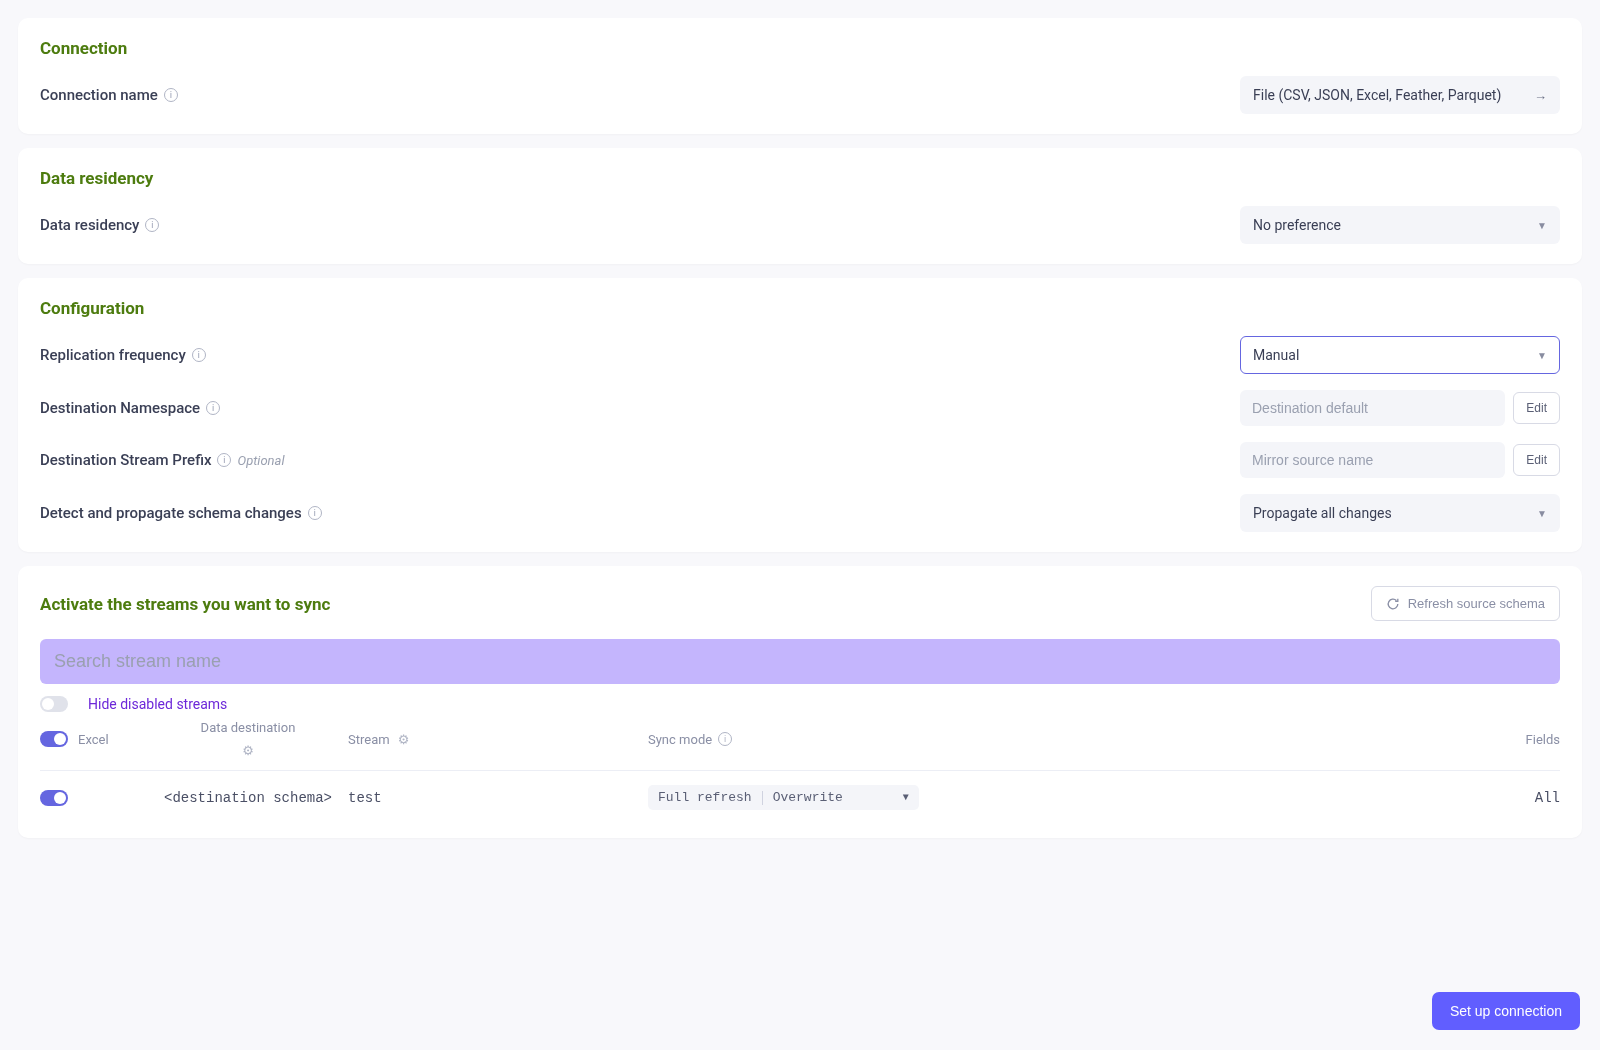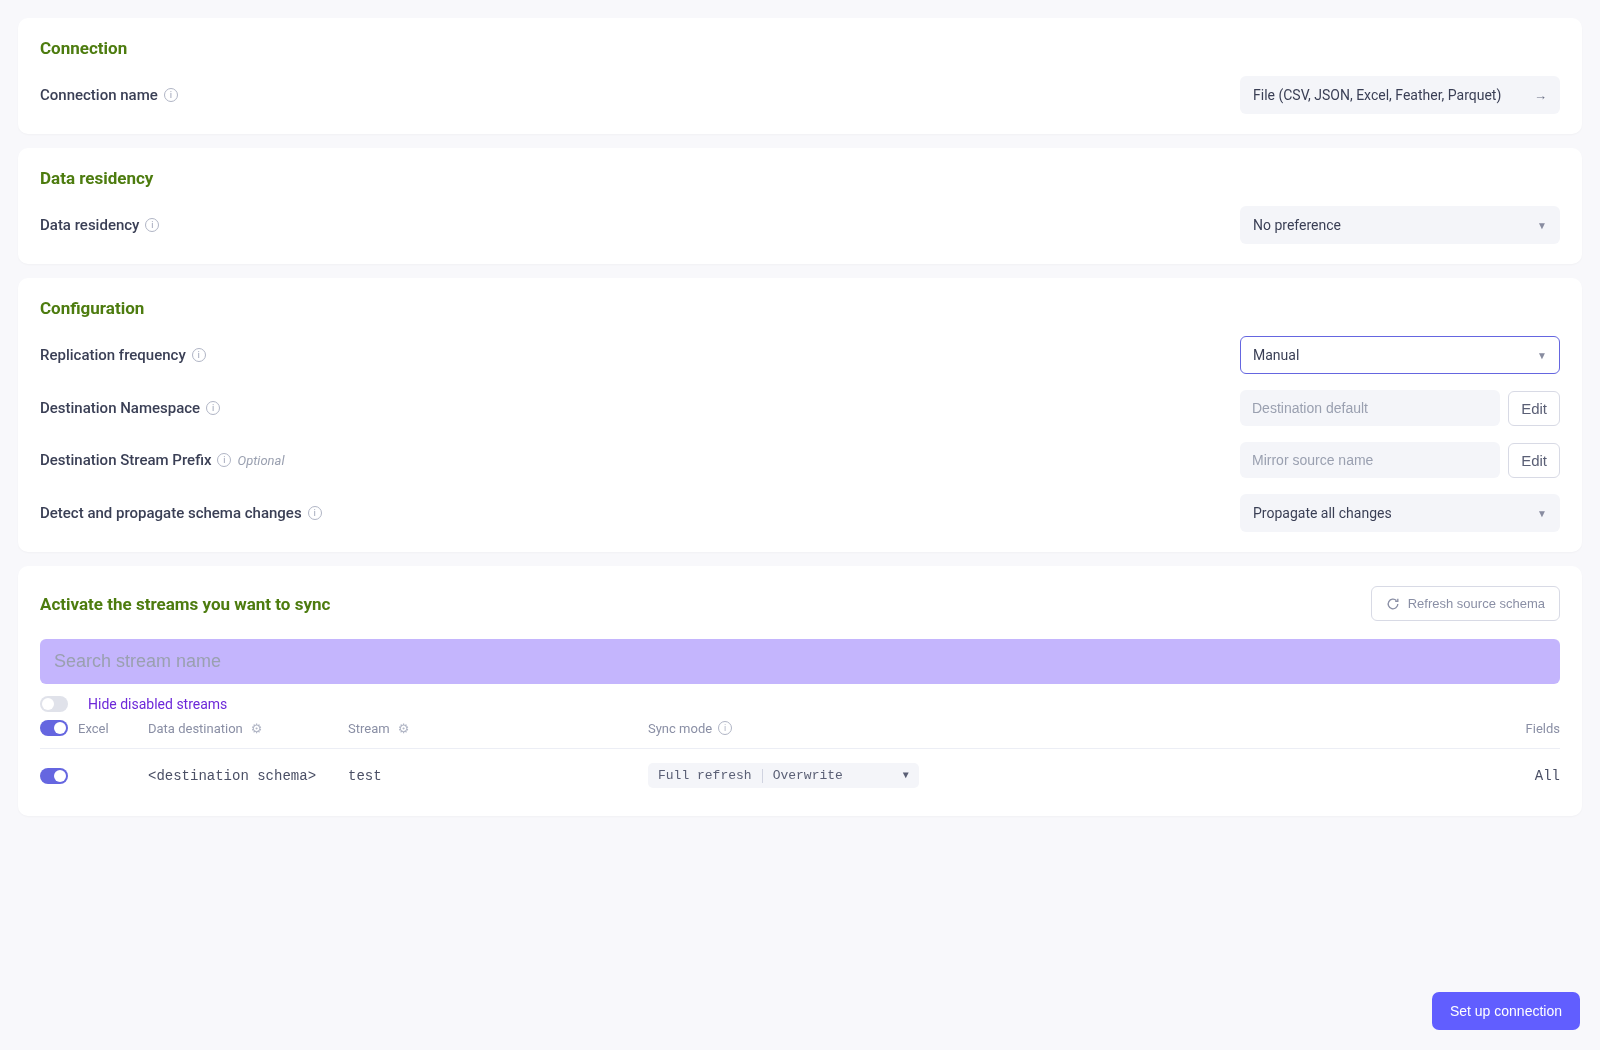--- a/index.html
+++ b/index.html
@@ -98,21 +98,21 @@
       color: #3a3f55;
     }
     .input-box::placeholder {
       color: #9aa0b0;
     }
     .edit-btn {
       background: #ffffff;
       border: 1px solid #d8dae5;
       border-radius: 6px;
       padding: 8px 12px;
-      font-size: 15px;
+      font-size: 12px;
       color: #5a5f75;
       cursor: pointer;
     }
     .arrow-icon {
       font-size: 13px;
       color: #6a6f85;
       margin-left: 6px;
     }
     .streams-header {
       display: flex;
@@ -193,20 +193,21 @@
       display: flex;
       align-items: center;
       gap: 10px;
       width: 108px;
     }
     .col-dest {
       width: 200px;
       display: flex;
       align-items: center;
       gap: 8px;
+      flex-direction: column;
     }
     .col-stream {
       width: 300px;
       display: flex;
       align-items: center;
       gap: 8px;
     }
     .col-syncmode {
       flex: 1;
       display: flex;

